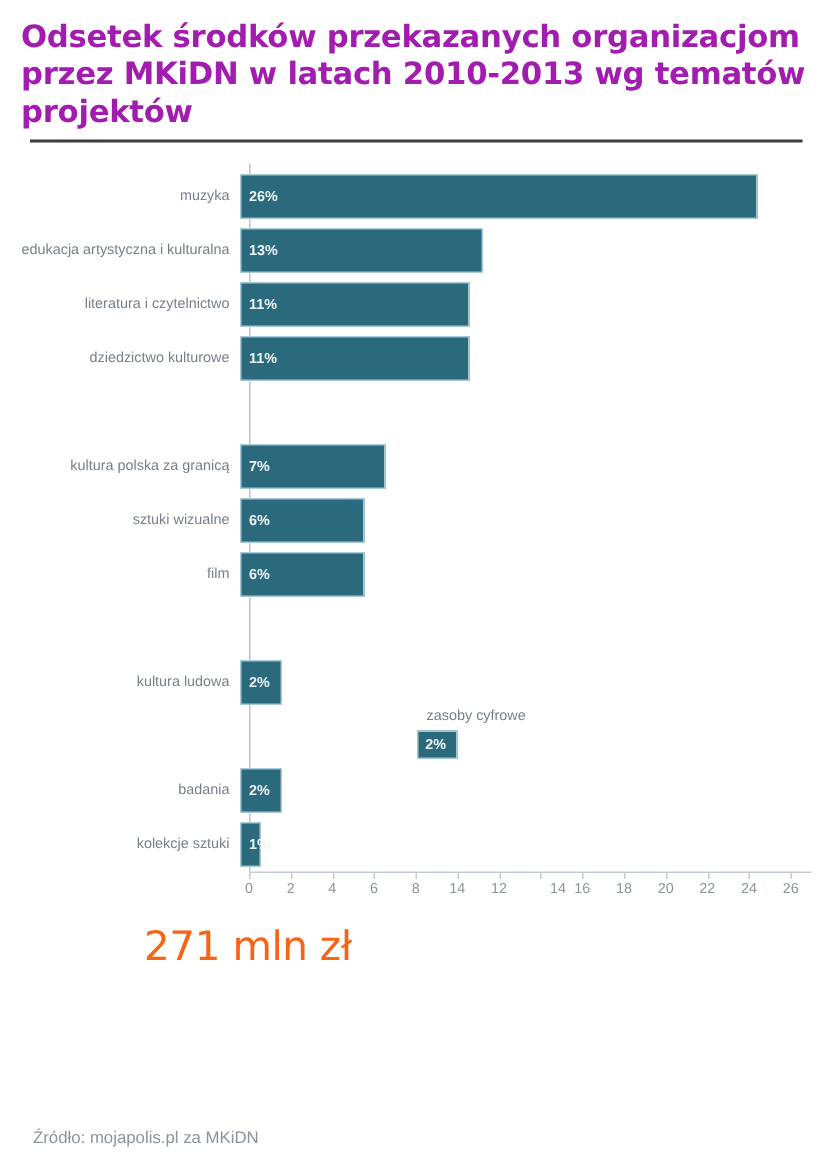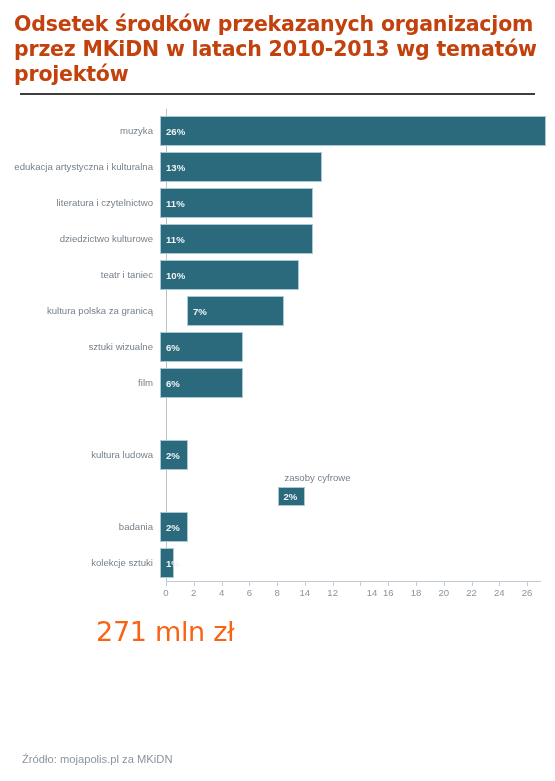--- a/index.html
+++ b/index.html
@@ -18,21 +18,21 @@
 
   
   .title-block {
     padding: 12px 14px 0 14px;
   }
   .chart-title {
     font-family: "DejaVu Sans", sans-serif;
     font-size: 20.5px;
     font-weight: bold;
     line-height: 1.22;
-    color: #c2410c;
+    color: #a21caf;
     letter-spacing: -0.2px;
     margin: 0;
     padding-bottom: 4px;
   }
   .title-rule {
     height: 2px;
     background: #3d3d3d;
     margin: 2px 6px 0 6px;
   }
 
@@ -170,21 +170,21 @@
   <h1 class="chart-title">Odsetek środków przekazanych organizacjom przez MKiDN w latach 2010-2013 wg tematów projektów</h1>
   <div class="title-rule"></div>
 </div>
 
 <div class="chart-wrap">
   <div class="plot" id="plot">
     <div class="y-axis" id="y-axis" style="height: 472px;"></div>
   <div class="row" style="top: 4px;">
         <div class="cat-label">muzyka</div>
         <div class="bar-zone">
-          <div class="bar" style="width: 386px; background: rgb(42, 106, 124); border-color: rgb(169, 201, 212);">
+          <div class="bar" style="width: 345px; background: rgb(42, 106, 124); border-color: rgb(169, 201, 212);">
             <span class="bar-value">26%</span>
           </div>
         </div>
       </div>
       <div class="row" style="top: 40px;">
         <div class="cat-label">edukacja artystyczna i kulturalna</div>
         <div class="bar-zone">
           <div class="bar" style="width: 162px; background: rgb(42, 106, 124); border-color: rgb(169, 201, 212);">
             <span class="bar-value">13%</span>
           </div>
@@ -199,29 +199,21 @@
         </div>
       </div>
       <div class="row" style="top: 112px;">
         <div class="cat-label">dziedzictwo kulturowe</div>
         <div class="bar-zone">
           <div class="bar" style="width: 152.778px; background: rgb(42, 106, 124); border-color: rgb(169, 201, 212);">
             <span class="bar-value">11%</span>
           </div>
         </div>
       </div>
-      <div class="row" style="top: 148px;">
-        <div class="cat-label">teatr i taniec</div>
-        <div class="bar-zone">
-          <div class="bar" style="width: 138.889px; background: rgb(42, 106, 124); border-color: rgb(169, 201, 212);">
-            <span class="bar-value">10%</span>
-          </div>
-        </div>
-      </div>
-      <div class="row" style="top: 184px; gap: 27px;">
+      <div class="row" style="top: 184px;">
         <div class="cat-label">kultura polska za granicą</div>
         <div class="bar-zone">
           <div class="bar" style="width: 97.2222px; background: rgb(42, 106, 124); border-color: rgb(169, 201, 212);">
             <span class="bar-value">7%</span>
           </div>
         </div>
       </div>
       <div class="row" style="top: 220px;">
         <div class="cat-label">sztuki wizualne</div>
         <div class="bar-zone">

